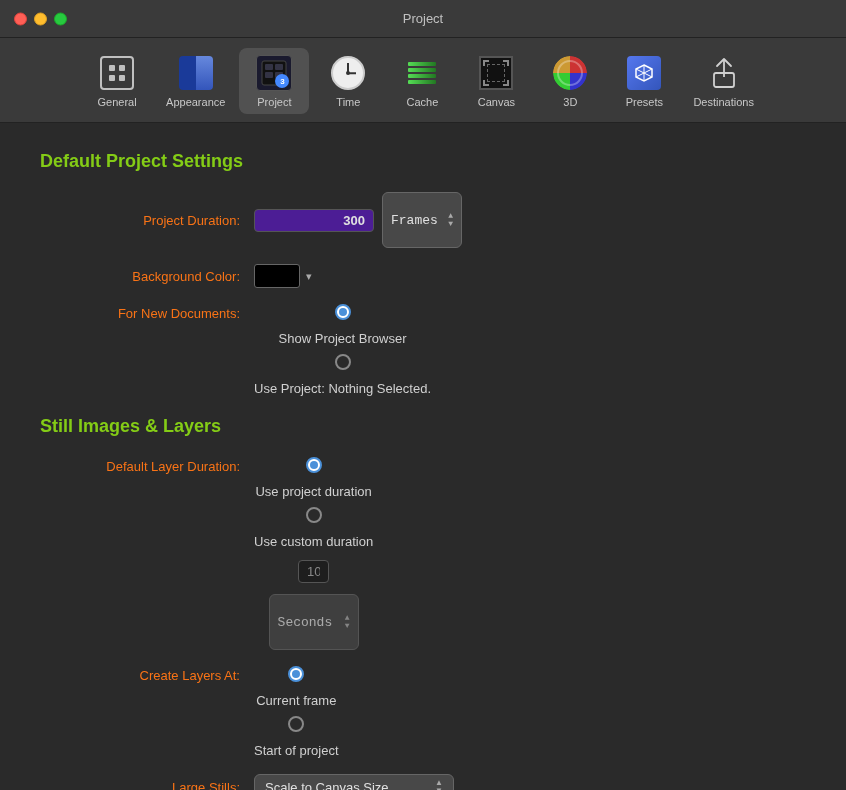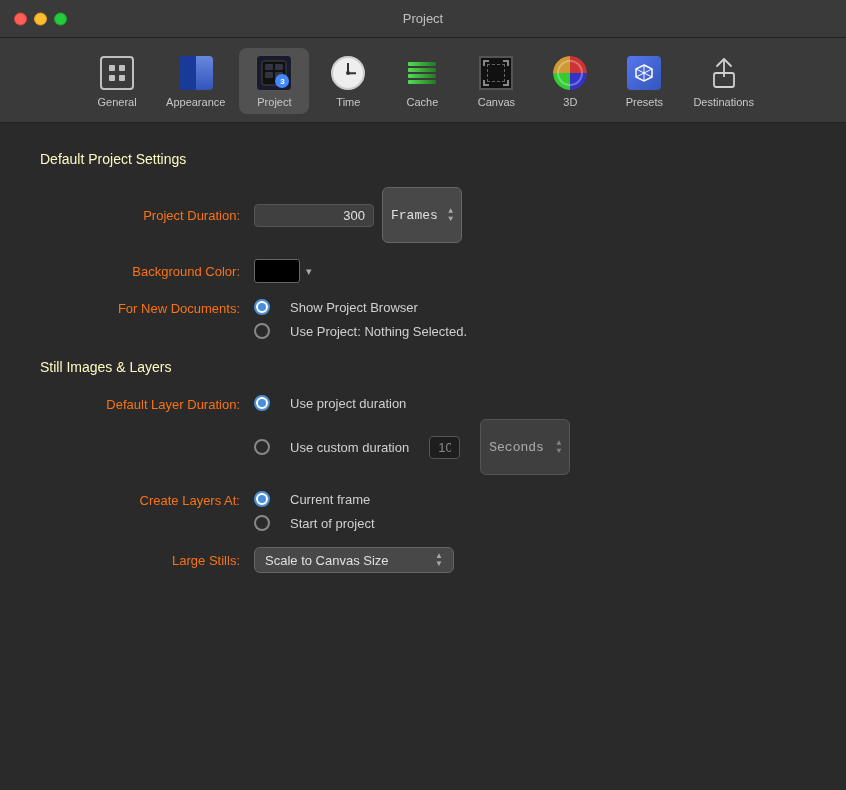--- a/index.html
+++ b/index.html
@@ -111,23 +111,23 @@
 
     
     .content {
       flex: 1;
       padding: 28px 40px 28px 40px;
       background: #2a2a2a;
       overflow-y: auto;
     }
 
     .section-title {
-      font-size: 14px;
-      font-weight: 400;
-      color: #fef9c3;
+      font-size: 18px;
+      font-weight: 700;
+      color: #84cc16;
       margin-bottom: 20px;
     }
 
     .form-row {
       display: flex;
       align-items: center;
       margin-bottom: 16px;
     }
 
     .form-label {
@@ -139,28 +139,29 @@
     }
 
     .form-control-group {
       display: flex;
       align-items: center;
       gap: 8px;
     }
 
     
     .text-input {
-      background: #404040;
+      background: #4c1d95;
       border: 1px solid #555;
       border-radius: 4px;
       color: #e0e0e0;
       font-size: 13px;
       padding: 3px 8px;
       width: 100px;
       text-align: right;
+      font-weight: bold;
     }
 
     
     .color-swatch-wrap {
       display: flex;
       align-items: center;
       gap: 6px;
     }
     .color-swatch {
       width: 46px;
@@ -177,21 +178,22 @@
 
     
     .radio-group {
       display: flex;
       flex-direction: column;
       gap: 8px;
     }
     .radio-row {
       display: flex;
       align-items: center;
-      gap: 20px;
+      gap: 11px;
+      flex-direction: column;
     }
     .radio-btn {
       width: 16px; height: 16px;
       border-radius: 50%;
       border: 2px solid #888;
       display: flex; align-items: center; justify-content: center;
       cursor: pointer;
       flex-shrink: 0;
     }
     .radio-btn.selected {

